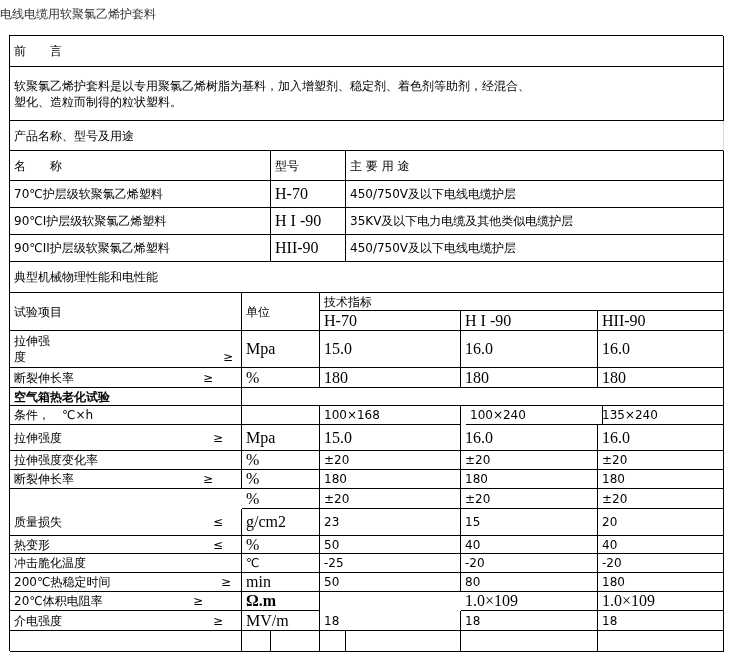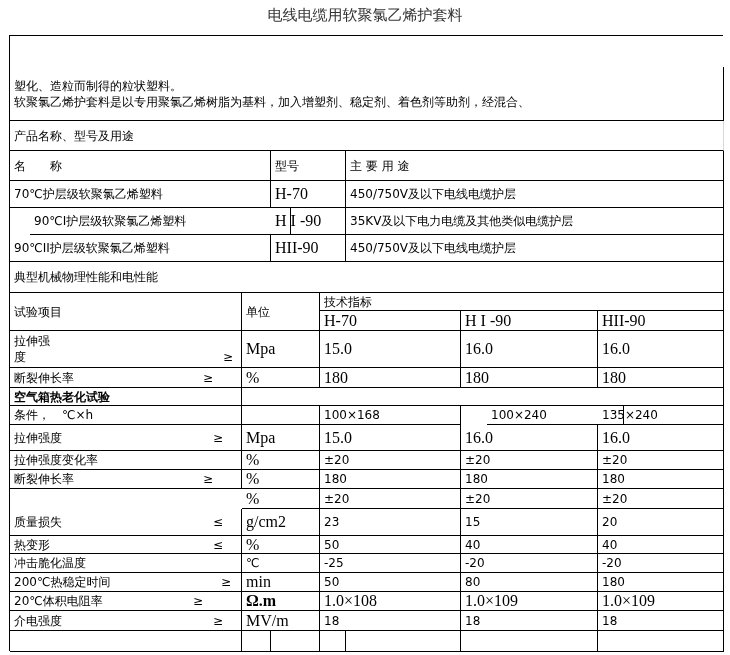--- a/index.html
+++ b/index.html
@@ -2,22 +2,22 @@
 <html><head>
 <meta charset="utf-8">
 <style>
   html, body { margin: 0; padding: 0; background: #ffffff; }
   body {
     width: 730px; height: 655px; position: relative; overflow: hidden;
     font-family: "DejaVu Sans", "Liberation Sans", sans-serif;
     color: #000;
   }
   .title {
-    position: absolute; left: 0; top: 6px; width: 730px; text-align: center;
-    font-size: 15px; color: #333333; letter-spacing: 0px;
+    position: absolute; left: 0; top: 6px; width: 730px; text-align: left;
+    font-size: 12px; color: #333333; letter-spacing: 0px;
   }
   .cell {
     position: absolute; box-sizing: border-box;
     border-right: 1px solid #000; border-bottom: 1px solid #000;
     font-size: 12px; line-height: 16px;
     padding-left: 4px; display: flex; align-items: center;
     white-space: nowrap; overflow: hidden;
   }
   .mono { font-family: Liberation Serif, serif; font-size: 16px; }
   .frame {
@@ -29,36 +29,37 @@
   .wrap { white-space: normal; flex-direction: column; align-items: flex-start; justify-content: center; }
   .block { display:block; }
 </style>
 </head>
 <body>
 
 <div class="title">电线电缆用软聚氯乙烯护套料</div>
 
 <div class="frame">
 
+  <div class="cell" style="left:0;top:0;width:714px;height:31px;">前　　言</div>
   <div class="cell wrap" style="left:0;top:31px;width:714px;height:54px;">
+    <span class="block">软聚氯乙烯护套料是以专用聚氯乙烯树脂为基料，加入增塑剂、稳定剂、着色剂等助剂，经混合、</span>
     <span class="block">塑化、造粒而制得的粒状塑料。</span>
-    <span class="block">软聚氯乙烯护套料是以专用聚氯乙烯树脂为基料，加入增塑剂、稳定剂、着色剂等助剂，经混合、</span>
   </div>
 
   <div class="cell gray-right" style="left:0;top:85px;width:714px;height:30px;">产品名称、型号及用途</div>
 
   <div class="cell" style="left:0;top:115px;width:261px;height:30px;">名　　称</div>
   <div class="cell" style="left:336px;top:115px;width:378px;height:30px;">主 要 用 途</div>
   <div class="cell" style="left:261px;top:115px;width:75px;height:30px;">型号</div>
 
   <div class="cell" style="left:0;top:145px;width:261px;height:27px;">70℃护层级软聚氯乙烯塑料</div>
   <div class="cell mono" style="left:261px;top:145px;width:75px;height:27px;">H-70</div>
   <div class="cell" style="left:336px;top:145px;width:378px;height:27px;">450/750V及以下电线电缆护层</div>
 
-  <div class="cell" style="left:0;top:172px;width:261px;height:27px;margin-left:20px;">90℃I护层级软聚氯乙烯塑料</div>
+  <div class="cell" style="left:0;top:172px;width:261px;height:27px;">90℃I护层级软聚氯乙烯塑料</div>
   <div class="cell mono" style="left:261px;top:172px;width:75px;height:27px;">H I -90</div>
   <div class="cell" style="left:336px;top:172px;width:378px;height:27px;">35KV及以下电力电缆及其他类似电缆护层</div>
 
   <div class="cell" style="left:0;top:199px;width:261px;height:27px;">90℃II护层级软聚氯乙烯塑料</div>
   <div class="cell mono" style="left:261px;top:199px;width:75px;height:27px;">HII-90</div>
   <div class="cell" style="left:336px;top:199px;width:378px;height:27px;">450/750V及以下电线电缆护层</div>
 
   <div class="cell" style="left:0;top:226px;width:714px;height:31px;">典型机械物理性能和电性能</div>
 
   <div class="cell" style="left:0;top:257px;width:232px;height:38px;">试验项目</div>
@@ -86,21 +87,21 @@
   <div class="cell mono" style="left:310px;top:332px;width:141px;height:20px;">180</div>
   <div class="cell mono" style="left:451px;top:332px;width:137px;height:20px;">180</div>
   <div class="cell mono" style="left:588px;top:332px;width:126px;height:20px;">180</div>
 
   <div class="cell" style="left:0;top:352px;width:232px;height:18px;font-weight:bold;">空气箱热老化试验</div>
   <div class="cell" style="left:232px;top:352px;width:482px;height:18px;"></div>
 
   <div class="cell" style="left:0;top:370px;width:232px;height:19px;">条件，　℃×h</div>
   <div class="cell" style="left:232px;top:370px;width:78px;height:19px;"></div>
   <div class="cell" style="left:310px;top:370px;width:141px;height:19px;">100×168</div>
-  <div class="cell" style="left:477px;top:370px;width:137px;height:19px;text-align:right;">100×240</div>
+  <div class="cell" style="left:456px;top:370px;width:137px;height:19px;text-align:right;">100×240</div>
   <div class="cell" style="left:588px;top:370px;width:126px;height:19px;">135×240</div>
 
   <div class="cell" style="left:0;top:389px;width:232px;height:26px;">
     <span>拉伸强度</span>
     <span class="sym" style="right:18px;">≥</span>
   </div>
   <div class="cell mono" style="left:232px;top:389px;width:78px;height:26px;">Mpa</div>
   <div class="cell mono" style="left:310px;top:389px;width:141px;height:26px;">15.0</div>
   <div class="cell mono" style="left:451px;top:389px;width:137px;height:26px;">16.0</div>
   <div class="cell mono" style="left:588px;top:389px;width:126px;height:26px;">16.0</div>
@@ -156,21 +157,20 @@
   <div class="cell mono" style="left:232px;top:537px;width:78px;height:19px;">min</div>
   <div class="cell" style="left:310px;top:537px;width:141px;height:19px;">50</div>
   <div class="cell" style="left:451px;top:537px;width:137px;height:19px;">80</div>
   <div class="cell" style="left:588px;top:537px;width:126px;height:19px;">180</div>
 
   <div class="cell" style="left:0;top:556px;width:232px;height:19px;">
     <span>20℃体积电阻率</span>
     <span class="sym" style="right:38px;">≥</span>
   </div>
   <div class="cell mono" style="left:232px;top:556px;width:78px;height:19px;font-weight:bold;">Ω.m</div>
-  <div class="cell mono" style="left:310px;top:556px;width:141px;height:19px;">1.0×108</div>
   <div class="cell mono" style="left:451px;top:556px;width:137px;height:19px;">1.0×109</div>
   <div class="cell mono" style="left:588px;top:556px;width:126px;height:19px;">1.0×109</div>
 
   <div class="cell" style="left:0;top:575px;width:232px;height:20px;">
     <span>介电强度</span>
     <span class="sym" style="right:18px;">≥</span>
   </div>
   <div class="cell mono" style="left:232px;top:575px;width:78px;height:20px;">MV/m</div>
   <div class="cell" style="left:310px;top:575px;width:141px;height:20px;">18</div>
   <div class="cell" style="left:451px;top:575px;width:137px;height:20px;">18</div>

